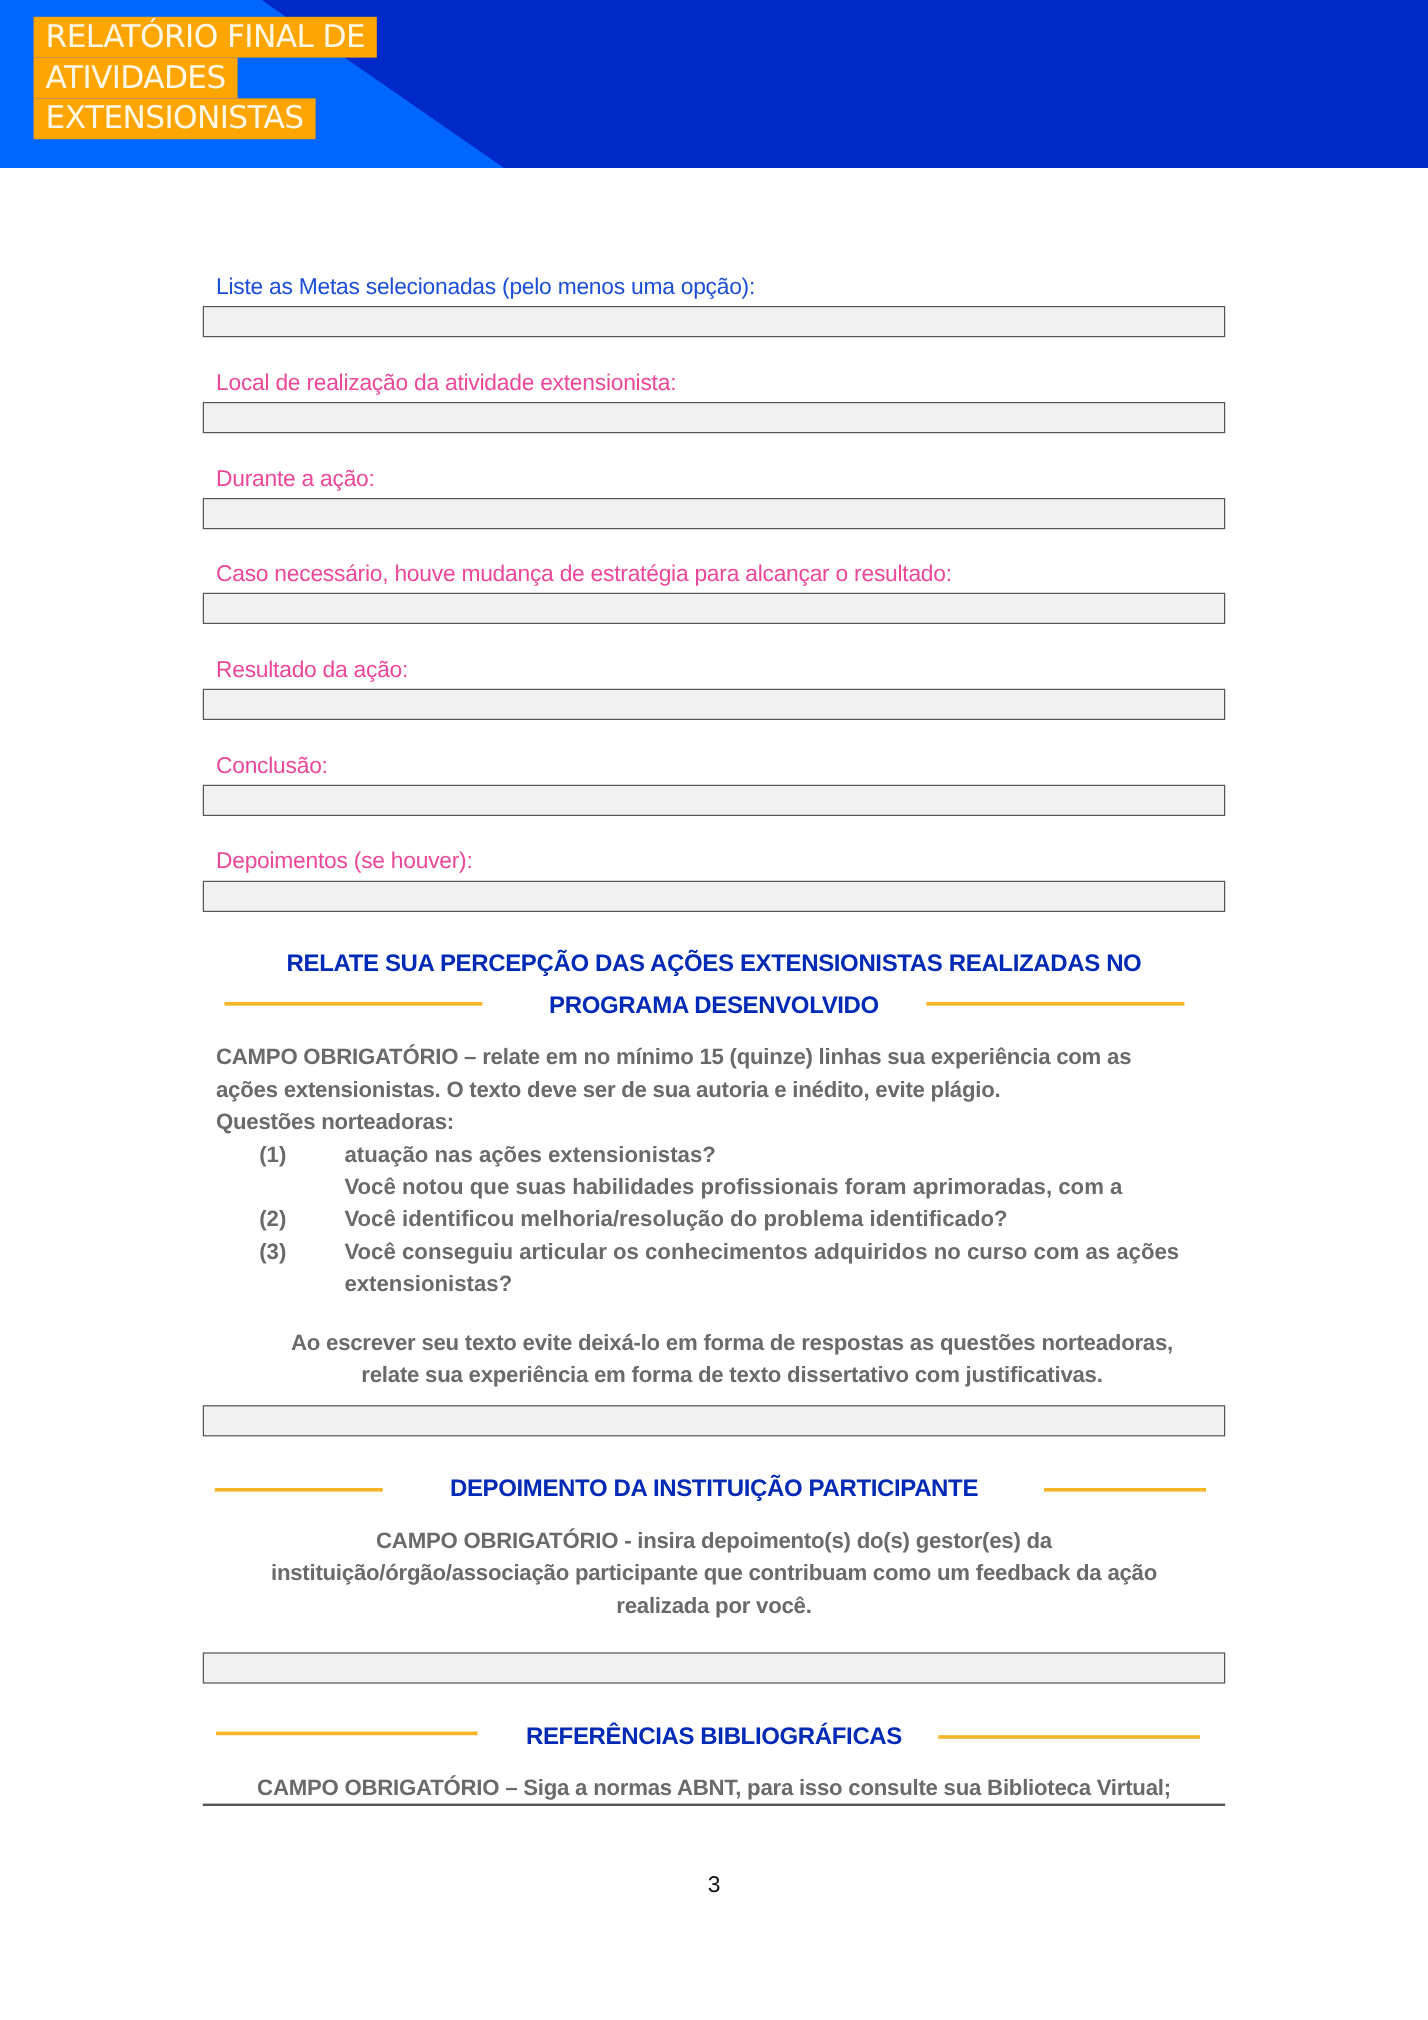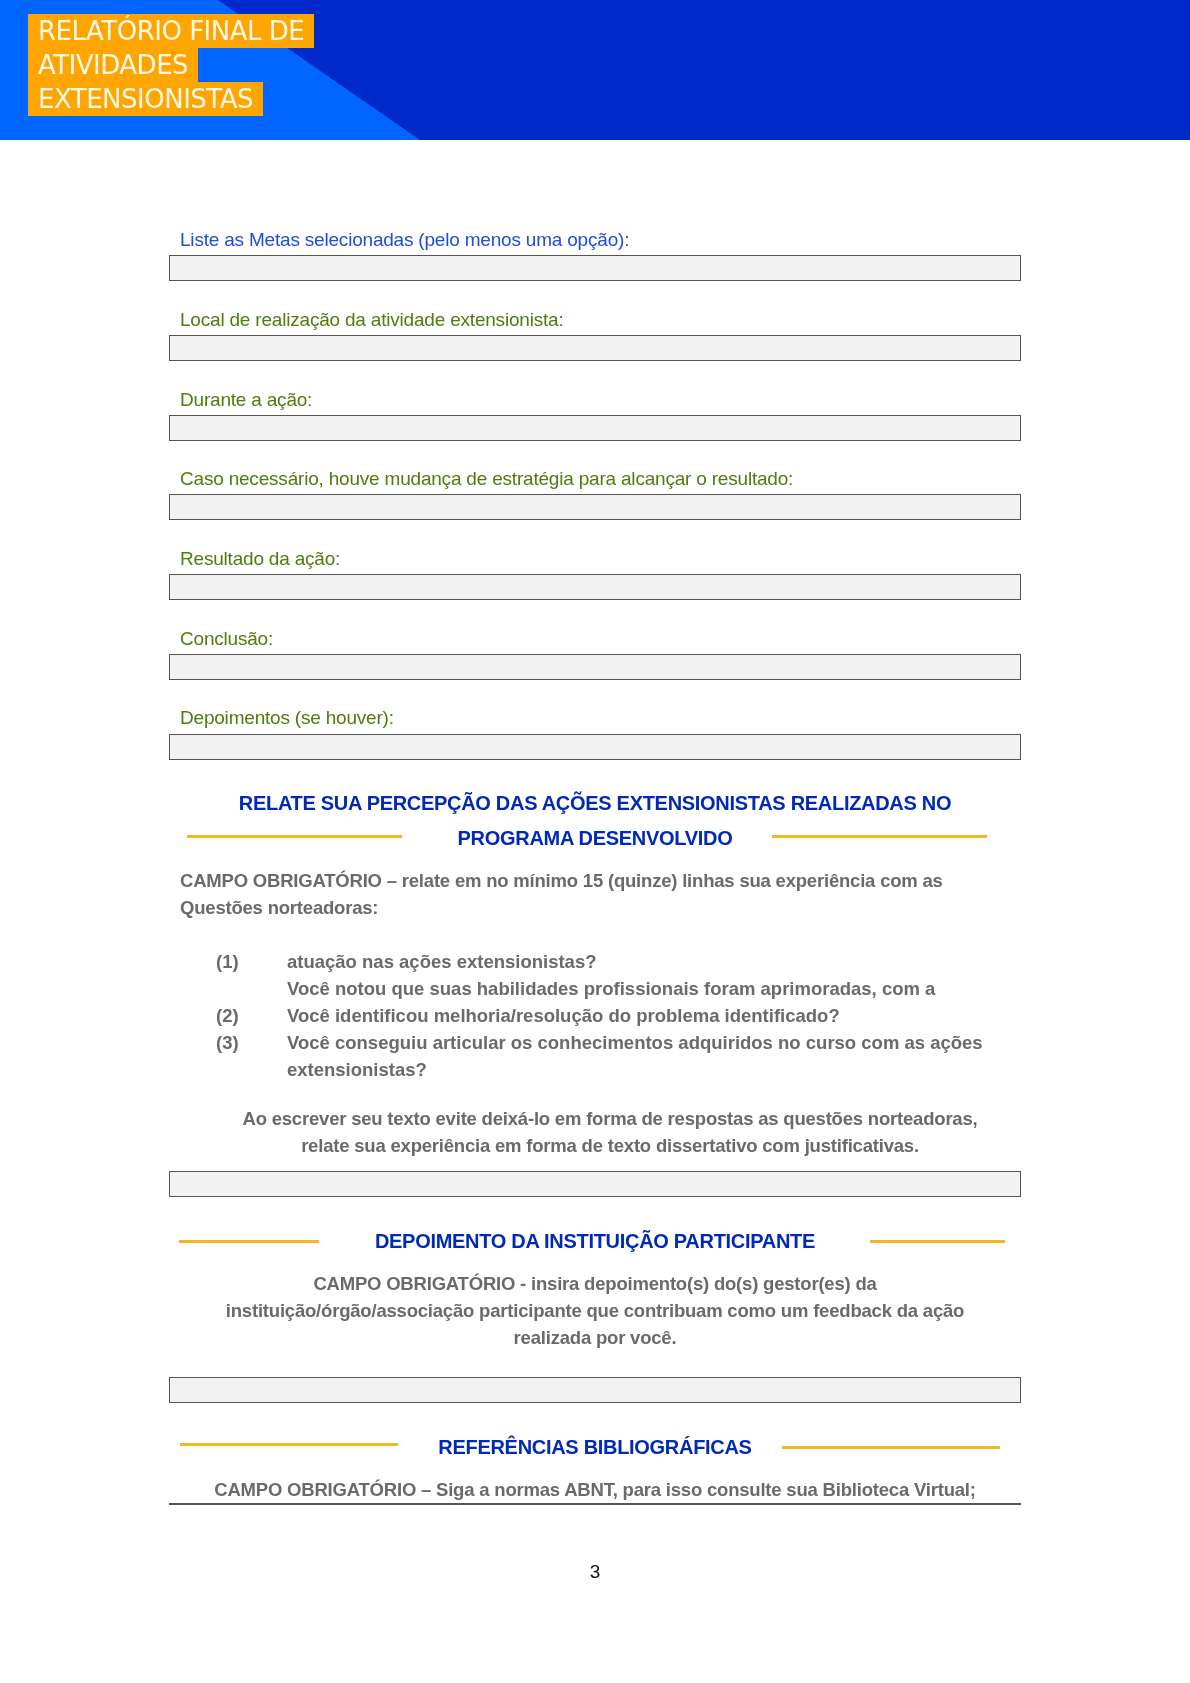--- a/index.html
+++ b/index.html
@@ -3,21 +3,21 @@
 <meta charset="utf-8">
 <style>
   html, body { margin:0; padding:0; background:#ffffff; }
   body { width:1190px; height:1683px; position:relative; overflow:hidden;
          font-family:"Liberation Sans", sans-serif; }
   .banner { position:absolute; left:0; top:0; width:1190px; height:140px; background:#0029c9; overflow:hidden; }
   .banner-light { position:absolute; left:0; top:0; width:1190px; height:140px; }
   .title-box { position:absolute; left:28px; top:14px; }
   .title-line { display:block; background:#ffa500; color:#fff8e6; font-family:"DejaVu Sans", sans-serif;
     font-size:26px; line-height:34px; letter-spacing:-0.5px; padding:0 10px; width:max-content; white-space:nowrap; }
-  .field-label { position:absolute; left:180px; font-size:19px; color:#4d7c0f; font-family:"Liberation Sans", sans-serif; letter-spacing:-0.2px; }
+  .field-label { position:absolute; left:180px; font-size:19px; color:#ec4899; font-family:"Liberation Sans", sans-serif; letter-spacing:-0.2px; }
   .field-label.gray { color:#1d4ed8; }
   .field-box { position:absolute; left:169px; width:852px; height:26px; background:#f1f1f1;
     border:1.5px solid #555; box-sizing:border-box; }
   .section-title { position:absolute; left:169px; width:852px; text-align:center; color:#0029b5;
     font-weight:bold; font-size:20px; line-height:35px; letter-spacing:-0.3px; }
   .rule { position:absolute; height:3px; background:#f6b426; }
   .para { position:absolute; color:#6a6a6a; font-weight:bold; font-size:18.5px; line-height:27px; letter-spacing:-0.2px; }
   .q-row { position:absolute; left:216px; width:800px; color:#6a6a6a; font-weight:bold; font-size:18.5px; line-height:27px; }
   .q-num { position:absolute; left:0; top:0; }
   .q-text { position:absolute; left:71px; top:0; width:730px; }
@@ -62,20 +62,21 @@
 
 <div class="section-title" style="top:786px;">
   <div>RELATE SUA PERCEPÇÃO DAS AÇÕES EXTENSIONISTAS REALIZADAS NO</div>
   <div>PROGRAMA DESENVOLVIDO</div>
 </div>
 <div class="rule" style="left:187px; top:835px; width:215px;"></div>
 <div class="rule" style="left:772px; top:835px; width:215px;"></div>
 
 <div class="para" style="left:180px; top:867px; width:840px;">
   <div>CAMPO OBRIGATÓRIO – relate em no mínimo 15 (quinze) linhas sua experiência com as</div>
+  <div>ações extensionistas. O texto deve ser de sua autoria e inédito, evite plágio.</div>
   <div>Questões norteadoras:</div>
 </div>
 
 <div class="q-row" style="top:948px; height:54px;">
   <span class="q-num">(1)</span>
   <div class="q-text">
     <div>atuação nas ações extensionistas?</div>
     <div>Você notou que suas habilidades profissionais foram aprimoradas, com a</div>
   </div>
 </div>

